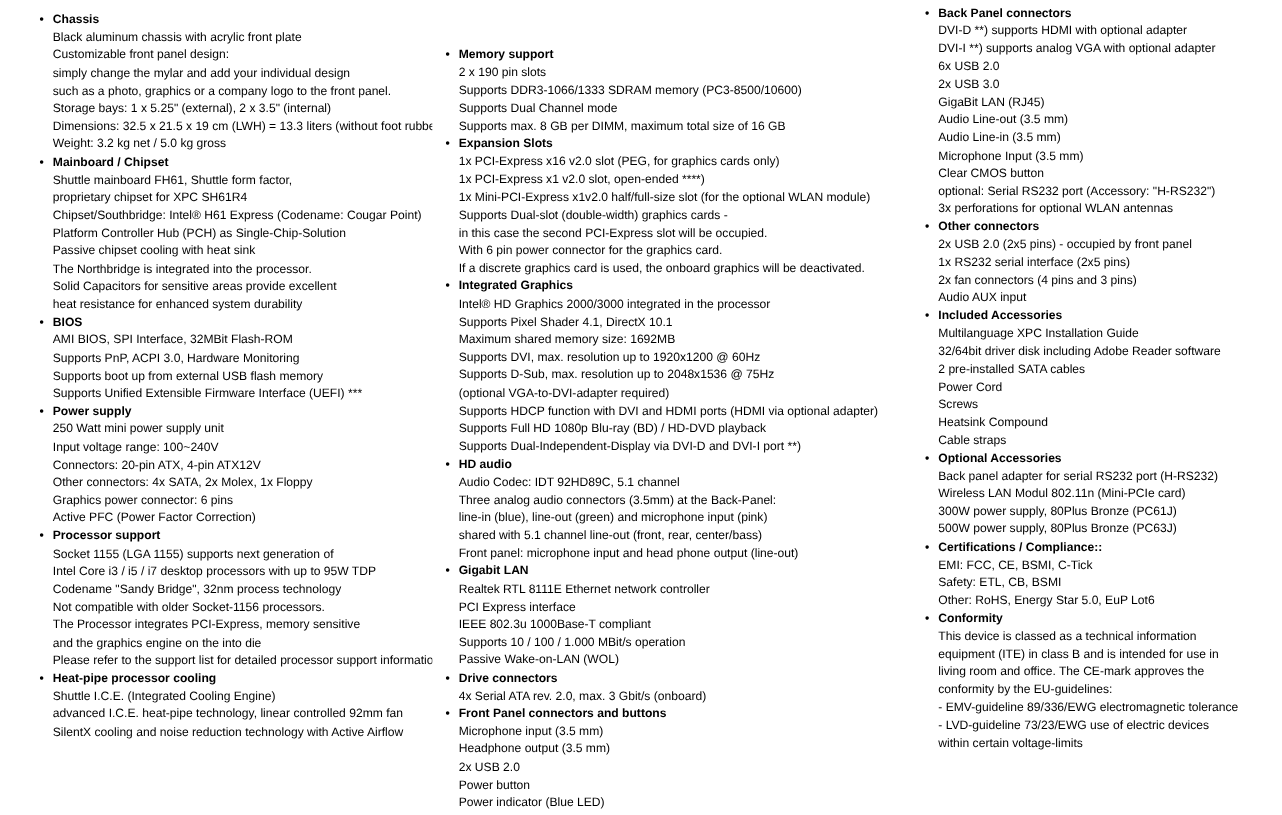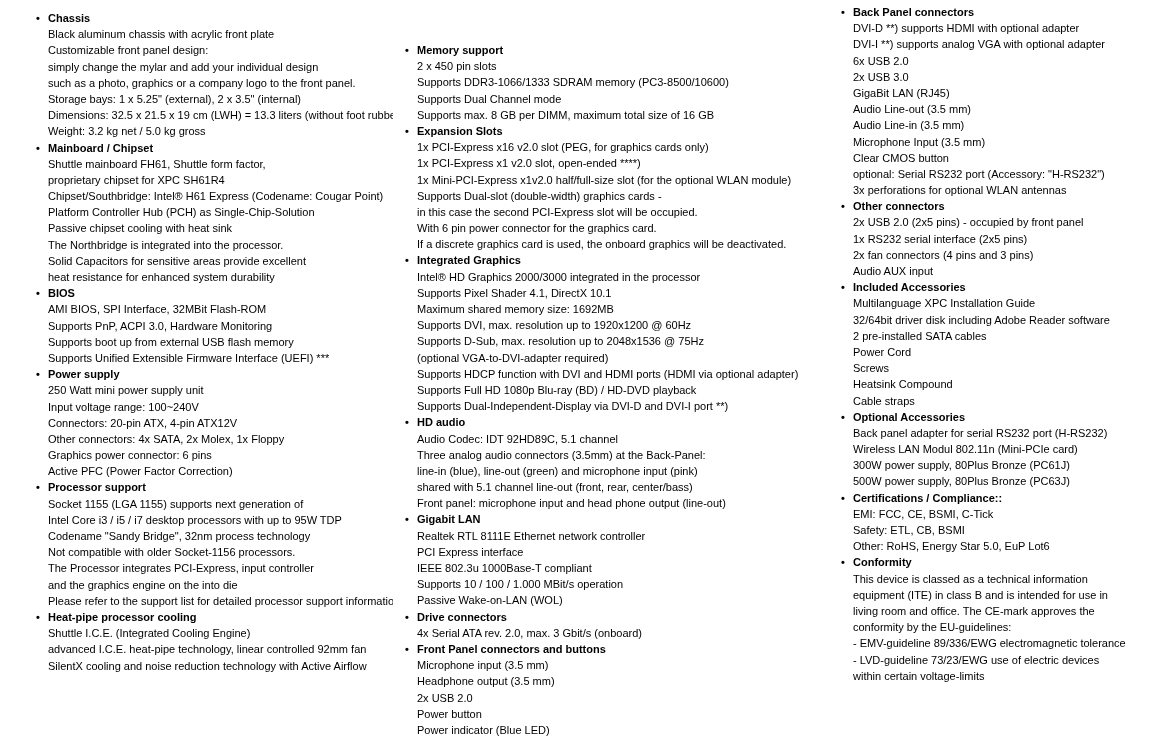--- a/index.html
+++ b/index.html
@@ -69,31 +69,31 @@
       <div class="row line">Input voltage range: 100~240V</div>
       <div class="row line">Connectors: 20-pin ATX, 4-pin ATX12V</div>
       <div class="row line">Other connectors: 4x SATA, 2x Molex, 1x Floppy</div>
       <div class="row line">Graphics power connector: 6 pins</div>
       <div class="row line">Active PFC (Power Factor Correction)</div>
       <div class="row heading"><span class="bullet">•</span><span>Processor support</span></div>
       <div class="row line">Socket 1155 (LGA 1155) supports next generation of</div>
       <div class="row line">Intel Core i3 / i5 / i7 desktop processors with up to 95W TDP</div>
       <div class="row line">Codename "Sandy Bridge", 32nm process technology</div>
       <div class="row line">Not compatible with older Socket-1156 processors.</div>
-      <div class="row line">The Processor integrates PCI-Express, input controller</div>
+      <div class="row line">The Processor integrates PCI-Express, memory sensitive</div>
       <div class="row line">and the graphics engine on the into die</div>
       <div class="row line">Please refer to the support list for detailed processor support informatio</div>
       <div class="row heading"><span class="bullet">•</span><span>Heat-pipe processor cooling</span></div>
       <div class="row line">Shuttle I.C.E. (Integrated Cooling Engine)</div>
       <div class="row line">advanced I.C.E. heat-pipe technology, linear controlled 92mm fan</div>
       <div class="row line">SilentX cooling and noise reduction technology with Active Airflow</div>
     </div>
   <div class="column" id="col-1">
       <div class="row heading"><span class="bullet">•</span><span>Memory support</span></div>
-      <div class="row line">2 x 450 pin slots</div>
+      <div class="row line">2 x 190 pin slots</div>
       <div class="row line">Supports DDR3-1066/1333 SDRAM memory (PC3-8500/10600)</div>
       <div class="row line">Supports Dual Channel mode</div>
       <div class="row line">Supports max. 8 GB per DIMM,  maximum total size of 16 GB</div>
       <div class="row heading"><span class="bullet">•</span><span>Expansion Slots</span></div>
       <div class="row line">1x PCI-Express x16 v2.0 slot (PEG, for graphics cards only)</div>
       <div class="row line">1x PCI-Express x1 v2.0 slot, open-ended ****)</div>
       <div class="row line">1x Mini-PCI-Express x1v2.0 half/full-size slot (for the optional WLAN module)</div>
       <div class="row line">Supports Dual-slot (double-width) graphics cards -</div>
       <div class="row line">in this case the second PCI-Express slot will be occupied.</div>
       <div class="row line">With 6 pin power connector for the graphics card.</div>

